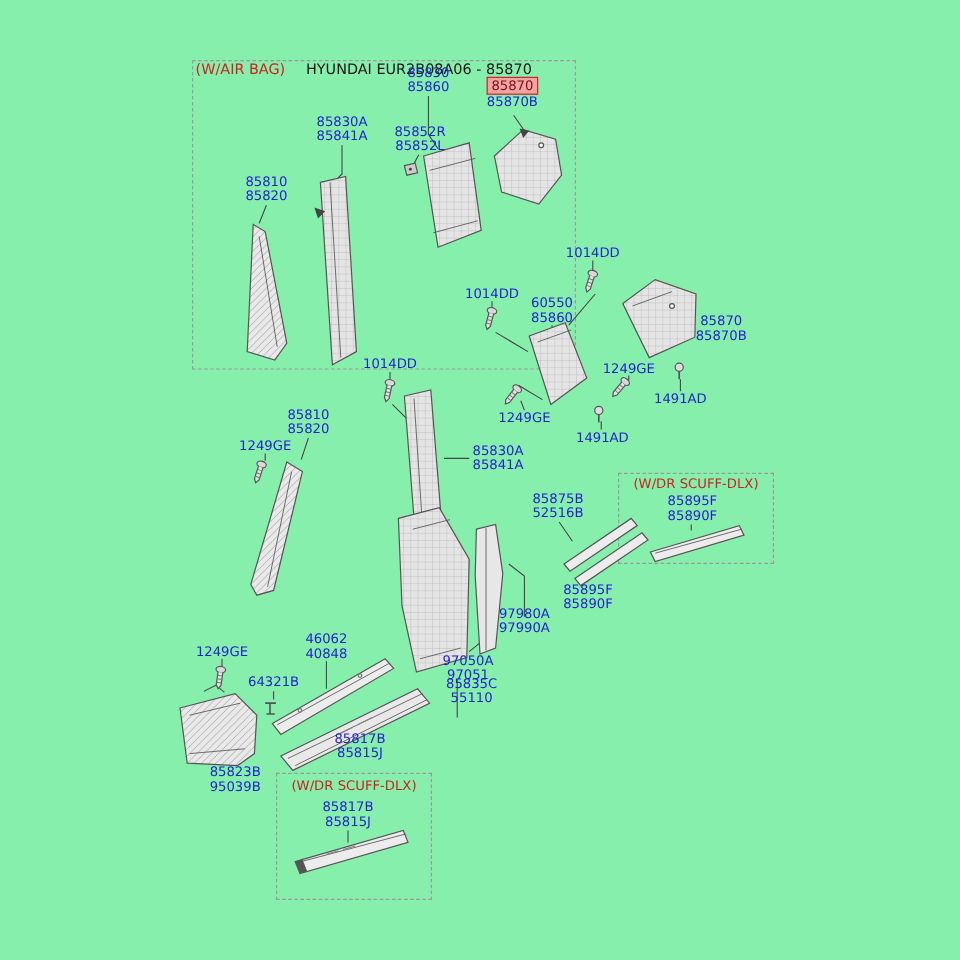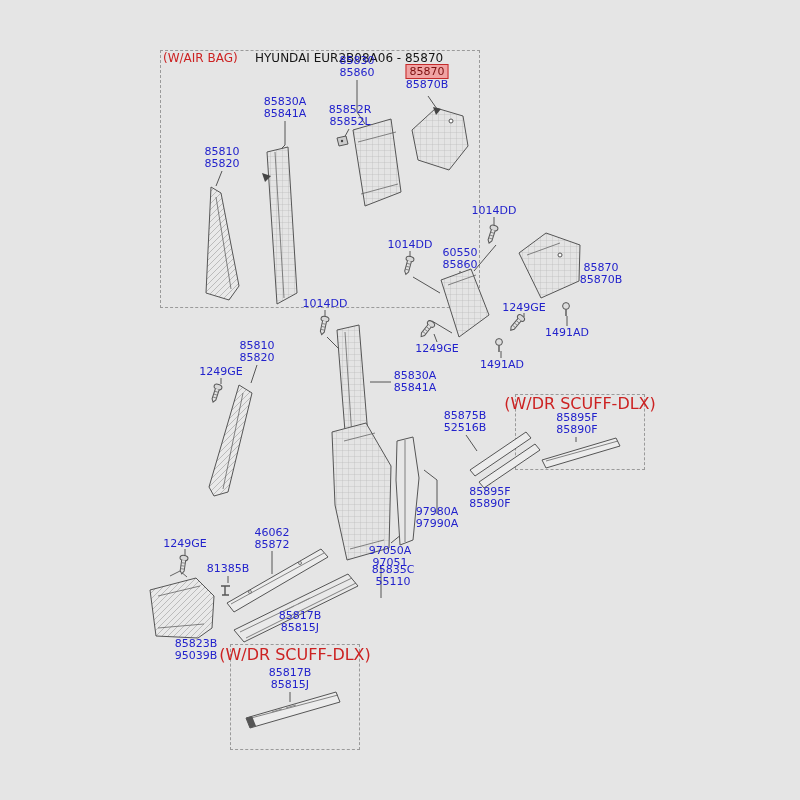--- a/index.html
+++ b/index.html
@@ -1,24 +1,24 @@
 <!DOCTYPE html>
 <html><head>
 <meta charset="utf-8">
 <style>
   *{box-sizing:border-box;margin:0;padding:0}
   html,body{background:#fff}
   body{width:800px;height:800px;font-family:"DejaVu Sans","Liberation Sans",sans-serif}
-  #canvas{position:relative;width:800px;height:800px;background:#e5e5e5;outline:1px solid #dcdcdc;overflow:hidden}
+  #canvas{position:relative;width:800px;height:800px;background:#86efac;outline:1px solid #dcdcdc;overflow:hidden}
   .lbl{position:absolute;transform:translateX(-50%);text-align:center;font-size:11px;line-height:12px;color:#2222cc;white-space:nowrap;z-index:4}
   .lbl span{display:block}
   .lbl .hl{display:inline-block;background:#f0a3a3;border:1px solid #c42a2a;color:#7c0f0f;padding:0 3px;line-height:13px}
   .hdr{position:absolute;font-size:12px;line-height:14px;color:#151515;white-space:nowrap;z-index:4}
   .red{color:#cc2222}
-  .callout{position:absolute;transform:translateX(-50%);font-size:16px;line-height:12px;color:#cc2222;white-space:nowrap;z-index:4}
+  .callout{position:absolute;transform:translateX(-50%);font-size:11px;line-height:12px;color:#cc2222;white-space:nowrap;z-index:4}
   .dashed{position:absolute;border:1px dashed #9a9a9a;z-index:1;background:transparent}
   svg.layer{position:absolute;left:0;top:0;z-index:2}
 </style>
 </head>
 <body>
 
 <div id="canvas">
 
   <div class="dashed" style="left:160px;top:50px;width:320px;height:258px"></div>
   <div class="dashed" style="left:515px;top:394px;width:130px;height:76px"></div>
@@ -292,29 +292,29 @@
     <span>97990A</span>
   </div>
 
   <div class="lbl" style="left:390px;top:545px">
     <span>97050A</span>
     <span>97051</span>
   </div>
 
   <div class="lbl" style="left:272px;top:527px">
     <span>46062</span>
-    <span>85872</span>
+    <span>40848</span>
   </div>
 
   <div class="lbl" style="left:185px;top:538px">
     <span>1249GE</span>
   </div>
 
   <div class="lbl" style="left:228px;top:563px">
-    <span>81385B</span>
+    <span>64321B</span>
   </div>
 
   <div class="lbl" style="left:300px;top:610px">
     <span>85817B</span>
     <span>85815J</span>
   </div>
 
   <div class="lbl" style="left:393px;top:564px">
     <span>85835C</span>
     <span>55110</span>

